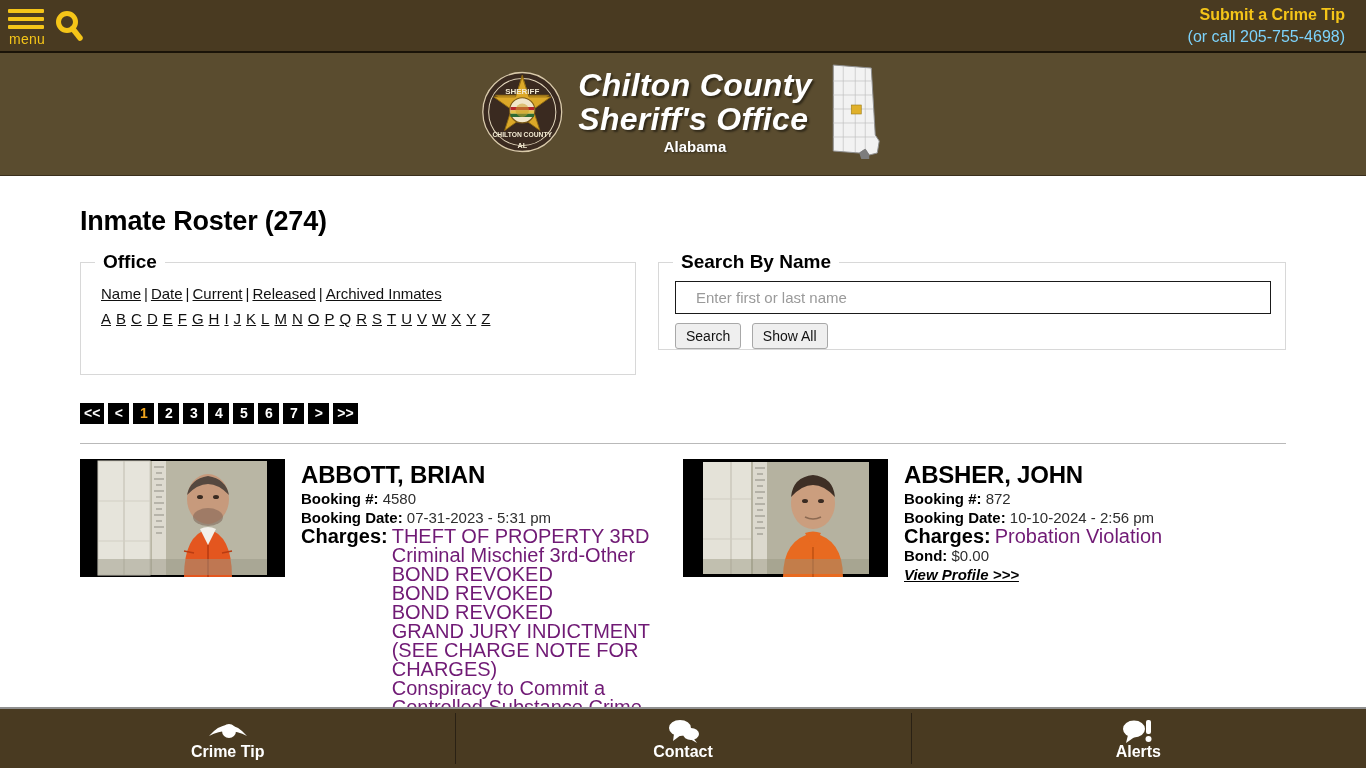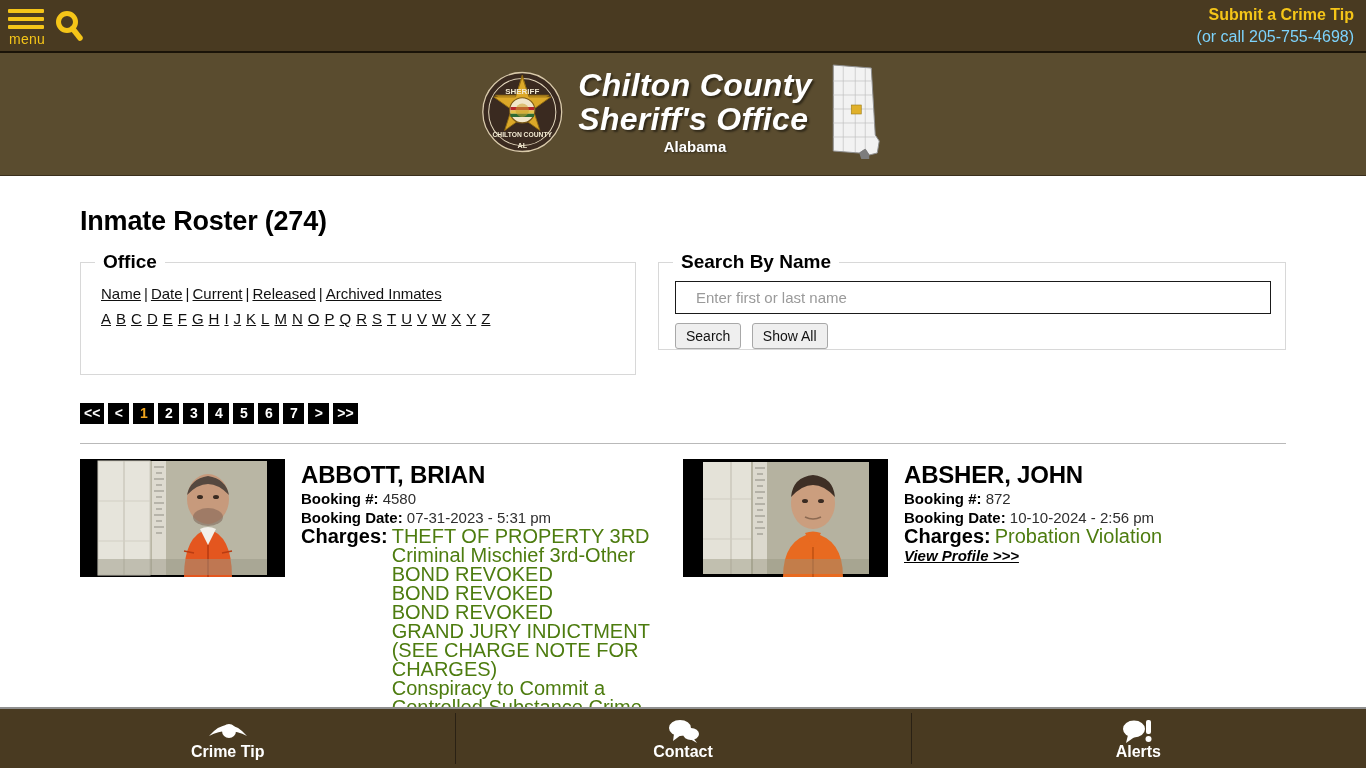--- a/index.html
+++ b/index.html
@@ -47,21 +47,21 @@
     letter-spacing: .2px;
     font-family: "Liberation Sans", sans-serif;
   }
   .search-ico {
     margin-top: 6px;
     cursor: pointer;
     line-height: 0;
   }
   .topbar-right {
     position: absolute;
-    right: 12px; top: 4px;
+    right: 21px; top: 4px;
     text-align: right;
     line-height: 22px;
   }
   .crime-tip-link {
     display: block;
     color: #f5c518;
     font-weight: bold;
     font-size: 16px;
     text-decoration: none;
     cursor: pointer;
@@ -249,21 +249,21 @@
   }
   .inm-row { font-size: 15px; line-height: 19px; color: #2e2e2e; }
   .inm-lab { font-weight: bold; color: #000; }
   .charges-wrap { display: flex; font-size: 20px; line-height: 19px; }
   .charges-lab {
     font-weight: bold;
     color: #000;
     white-space: nowrap;
     margin-right: 4px;
   }
-  .charges-list { color: #4d7c0f; }
+  .charges-list { color: #701a75; }
   .charge-line { display: block; }
   .view-profile {
     display: inline-block;
     margin-top: 1px;
     font-size: 15px;
     font-weight: bold;
     font-style: italic;
     color: #000;
     text-decoration: underline;
     cursor: pointer;
@@ -525,20 +525,24 @@
         <div class="inm-row">
           <span class="inm-lab">Booking Date:</span>
           <span>10-10-2024 - 2:56 pm</span>
         </div>
         <div class="charges-wrap">
           <span class="charges-lab">Charges:</span>
           <span class="charges-list">
               <span class="charge-line">Probation Violation</span>
             </span>
         </div>
+        <div class="inm-row">
+          <span class="inm-lab">Bond:</span>
+          <span>$0.00</span>
+        </div>
         <a class="view-profile">View Profile &gt;&gt;&gt;</a>
       </div>
     </div>
 
   </div>
 </div>
 
 <div class="bottomnav">
 
   <div class="bn-item">

